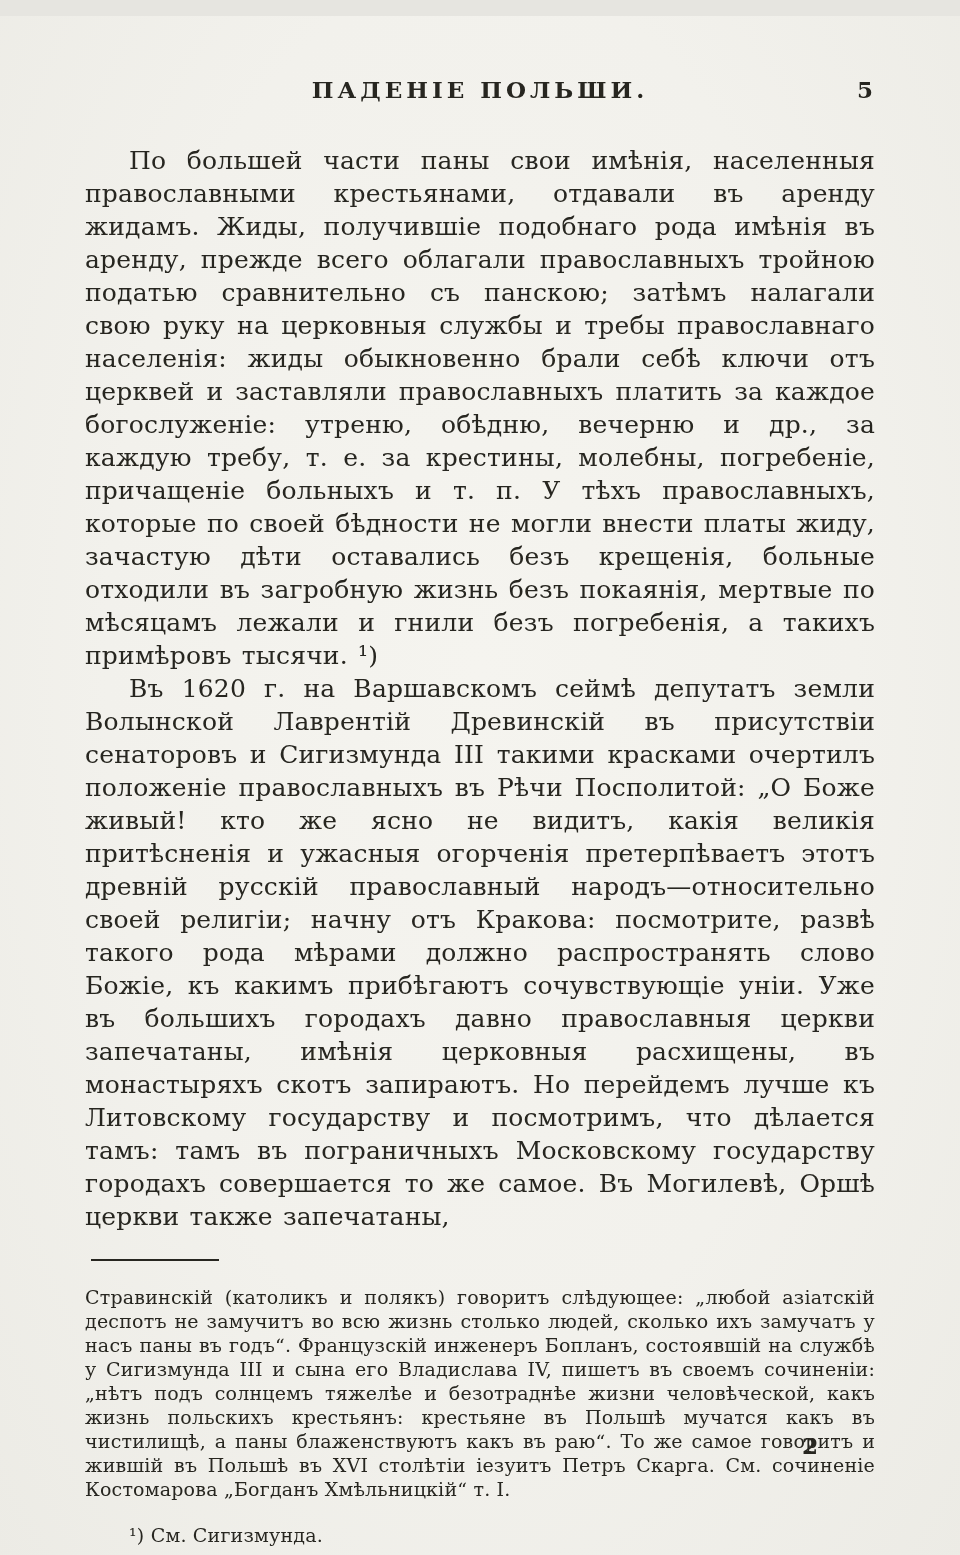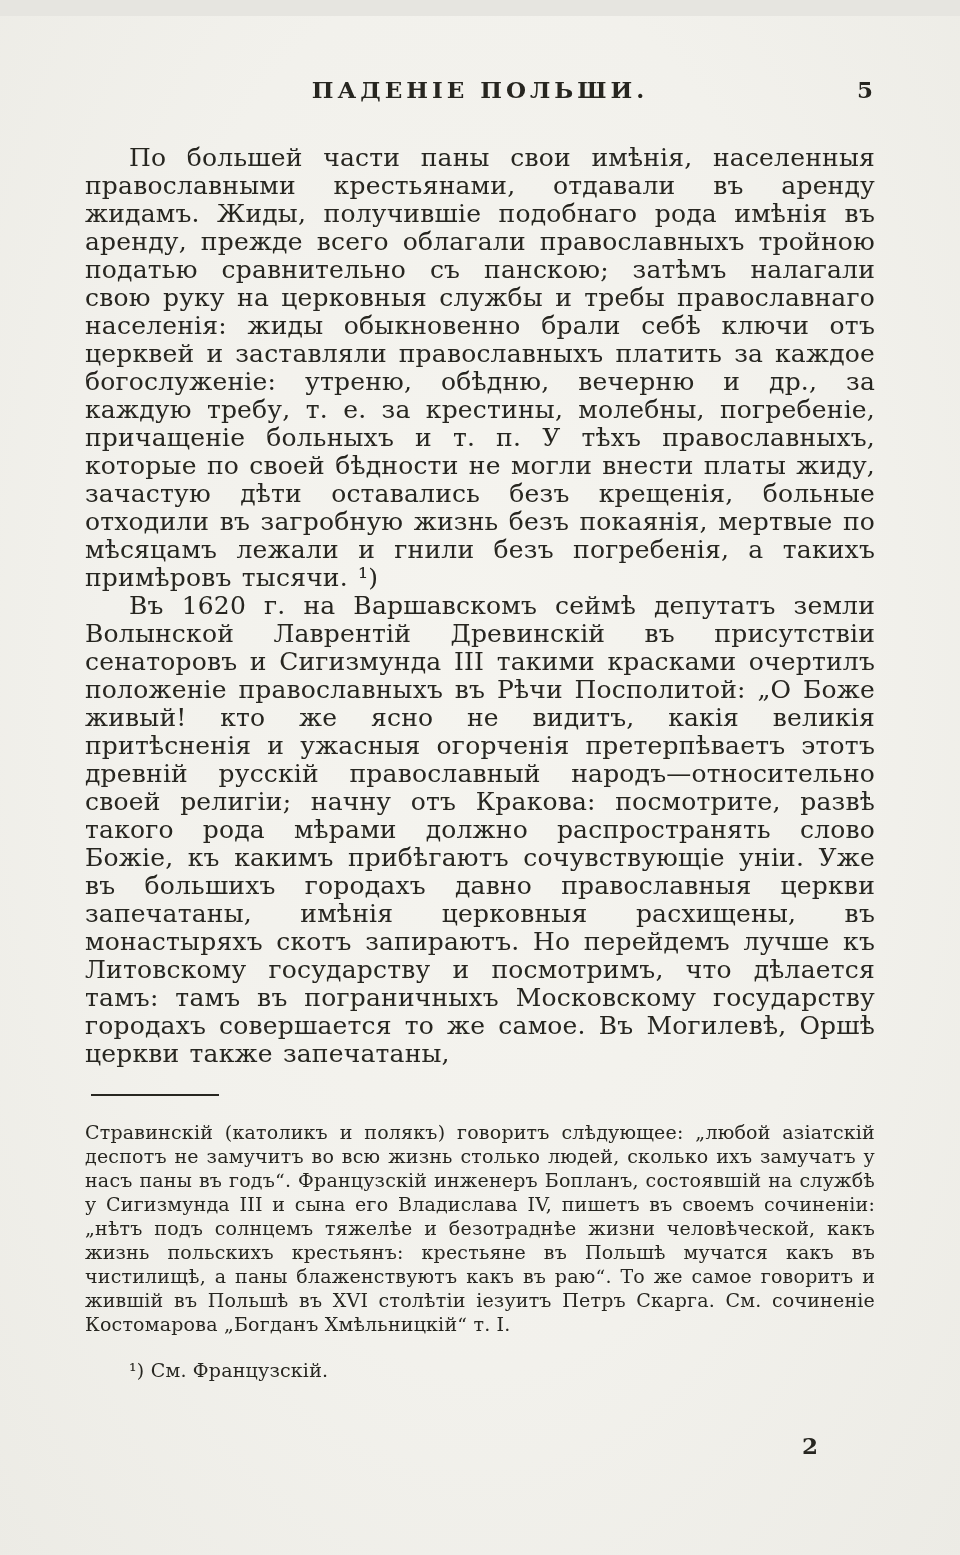--- a/index.html
+++ b/index.html
@@ -39,21 +39,21 @@
   .page-number {
     position: absolute;
     top: 0;
     right: 2px;
     font-size: 23px;
     font-weight: 700;
   }
   .body-text p {
     margin: 0;
     font-size: 25px;
-    line-height: 28px;
+    line-height: 33px;
     text-align: justify;
     text-indent: 44px;
     word-spacing: 2px;
     letter-spacing: 0.2px;
   }
   .footnote-rule {
     border: none;
     border-top: 2px solid var(--ink);
     width: 128px;
     margin: 26px 0 24px 6px;
@@ -91,18 +91,18 @@
 
   <div class="body-text">
     <p>По большей части паны свои имѣнія, населенныя православными крестьянами, отдавали въ аренду жидамъ. Жиды, получившіе подобнаго рода имѣнія въ аренду, прежде всего облагали православныхъ тройною податью сравнительно съ панскою; затѣмъ налагали свою руку на церковныя службы и требы православнаго населенія: жиды обыкновенно брали себѣ ключи отъ церквей и заставляли православныхъ платить за каждое богослуженіе: утреню, обѣдню, вечерню и др., за каждую требу, т. е. за крестины, молебны, погребеніе, причащеніе больныхъ и т. п. У тѣхъ православныхъ, которые по своей бѣдности не могли внести платы жиду, зачастую дѣти оставались безъ крещенія, больные отходили въ загробную жизнь безъ покаянія, мертвые по мѣсяцамъ лежали и гнили безъ погребенія, а такихъ примѣровъ тысячи. ¹)</p>
     <p>Въ 1620 г. на Варшавскомъ сеймѣ депутатъ земли Волынской Лаврентій Древинскій въ присутствіи сенаторовъ и Сигизмунда III такими красками очертилъ положеніе православныхъ въ Рѣчи Посполитой: „О Боже живый! кто же ясно не видитъ, какія великія притѣсненія и ужасныя огорченія претерпѣваетъ этотъ древній русскій православный народъ—относительно своей религіи; начну отъ Кракова: посмотрите, развѣ такого рода мѣрами должно распространять слово Божіе, къ какимъ прибѣгаютъ сочувствующіе уніи. Уже въ большихъ городахъ давно православныя церкви запечатаны, имѣнія церковныя расхищены, въ монастыряхъ скотъ запираютъ. Но перейдемъ лучше къ Литовскому государству и посмотримъ, что дѣлается тамъ: тамъ въ пограничныхъ Московскому государству городахъ совершается то же самое. Въ Могилевѣ, Оршѣ церкви также запечатаны,</p>
   </div>
 
   <hr class="footnote-rule">
 
   <div class="footnote">
     <p>Стравинскій (католикъ и полякъ) говоритъ слѣдующее: „любой азіатскій деспотъ не замучитъ во всю жизнь столько людей, сколько ихъ замучатъ у насъ паны въ годъ“. Французскій инженеръ Бопланъ, состоявшій на службѣ у Сигизмунда III и сына его Владислава IV, пишетъ въ своемъ сочиненіи: „нѣтъ подъ солнцемъ тяжелѣе и безотраднѣе жизни человѣческой, какъ жизнь польскихъ крестьянъ: крестьяне въ Польшѣ мучатся какъ въ чистилищѣ, а паны блаженствуютъ какъ въ раю“. То же самое говоритъ и жившій въ Польшѣ въ XVI столѣтіи іезуитъ Петръ Скарга. См. сочиненіе Костомарова „Богданъ Хмѣльницкій“ т. I.</p>
-    <p class="footnote-ref">¹) См. Французскій.</p>
+    <p class="footnote-ref">¹) См. Сигизмунда.</p>
   </div>
 
   <div class="signature">2</div>
 
 </div>
 
 </body></html>

